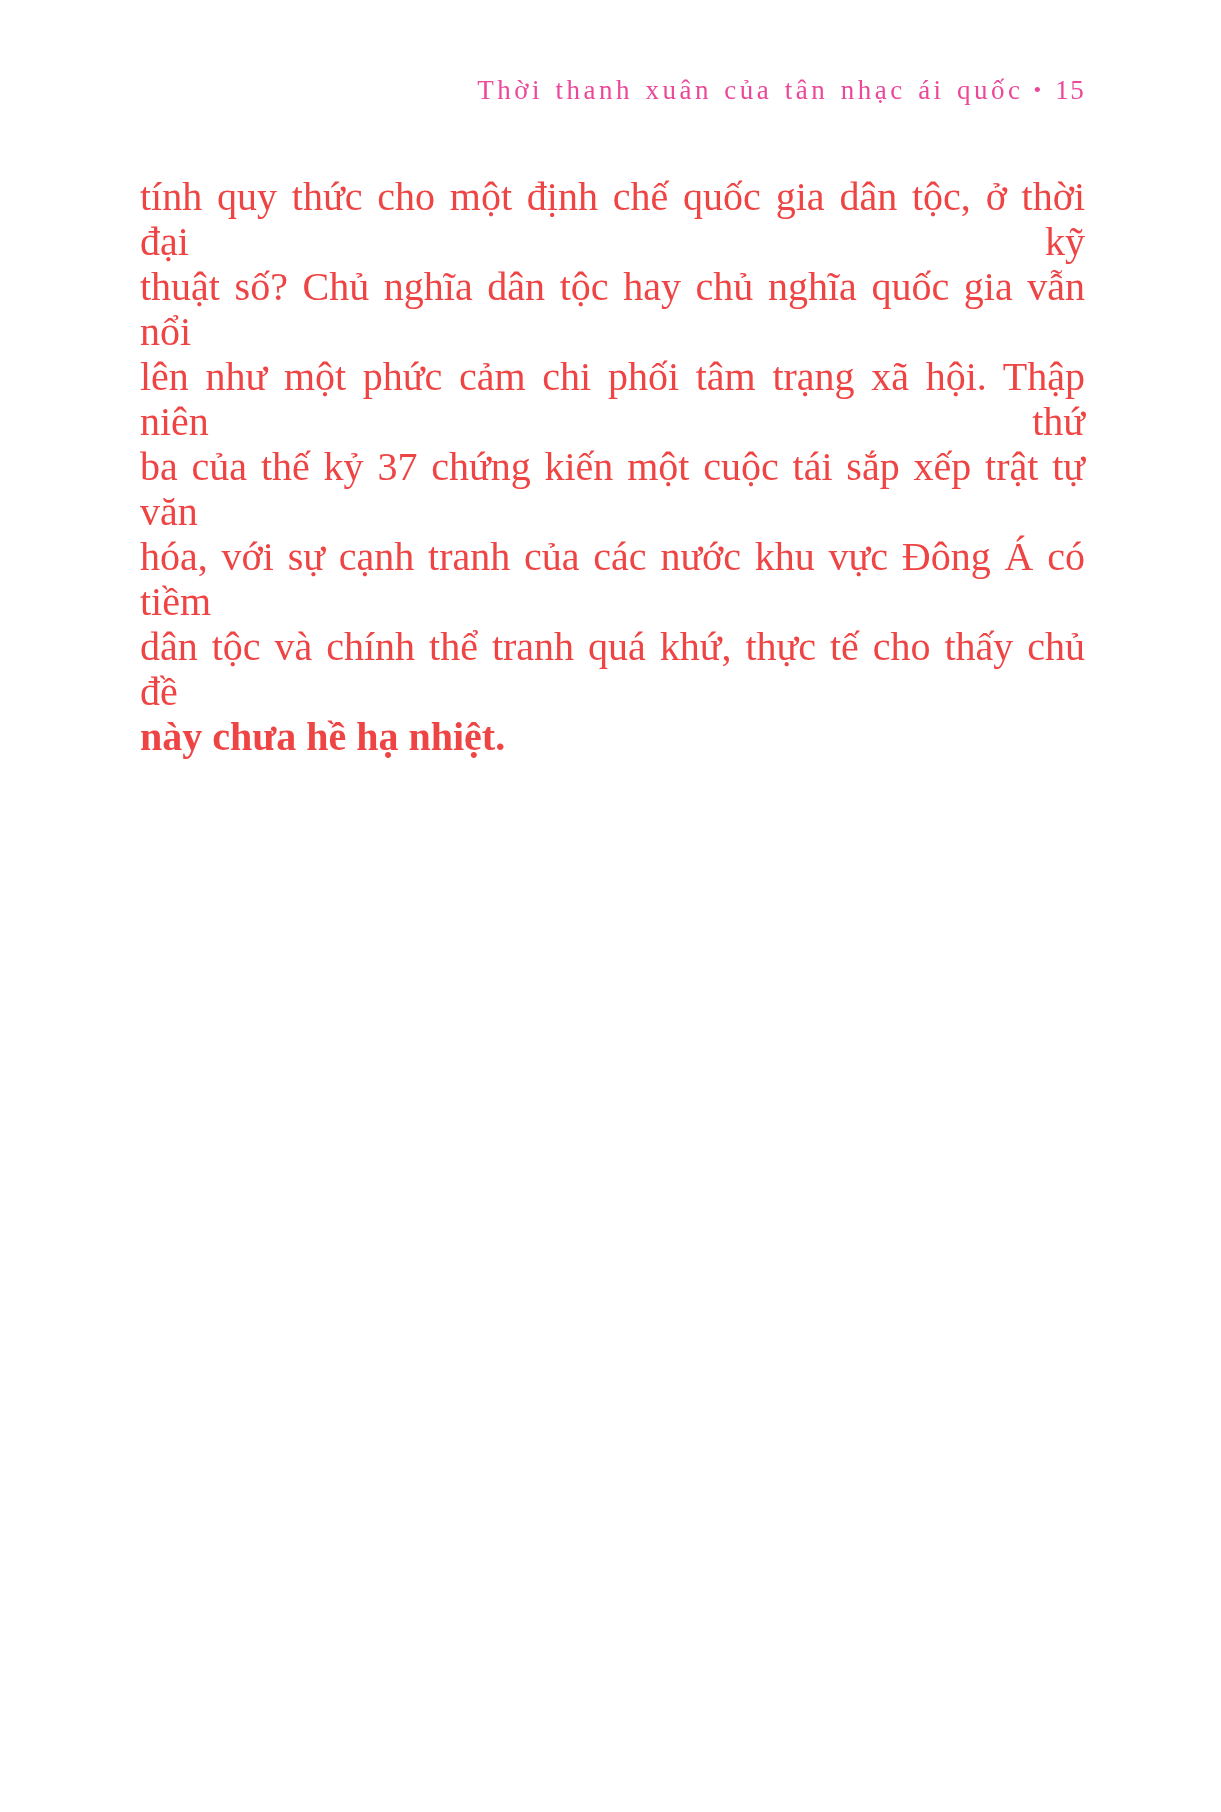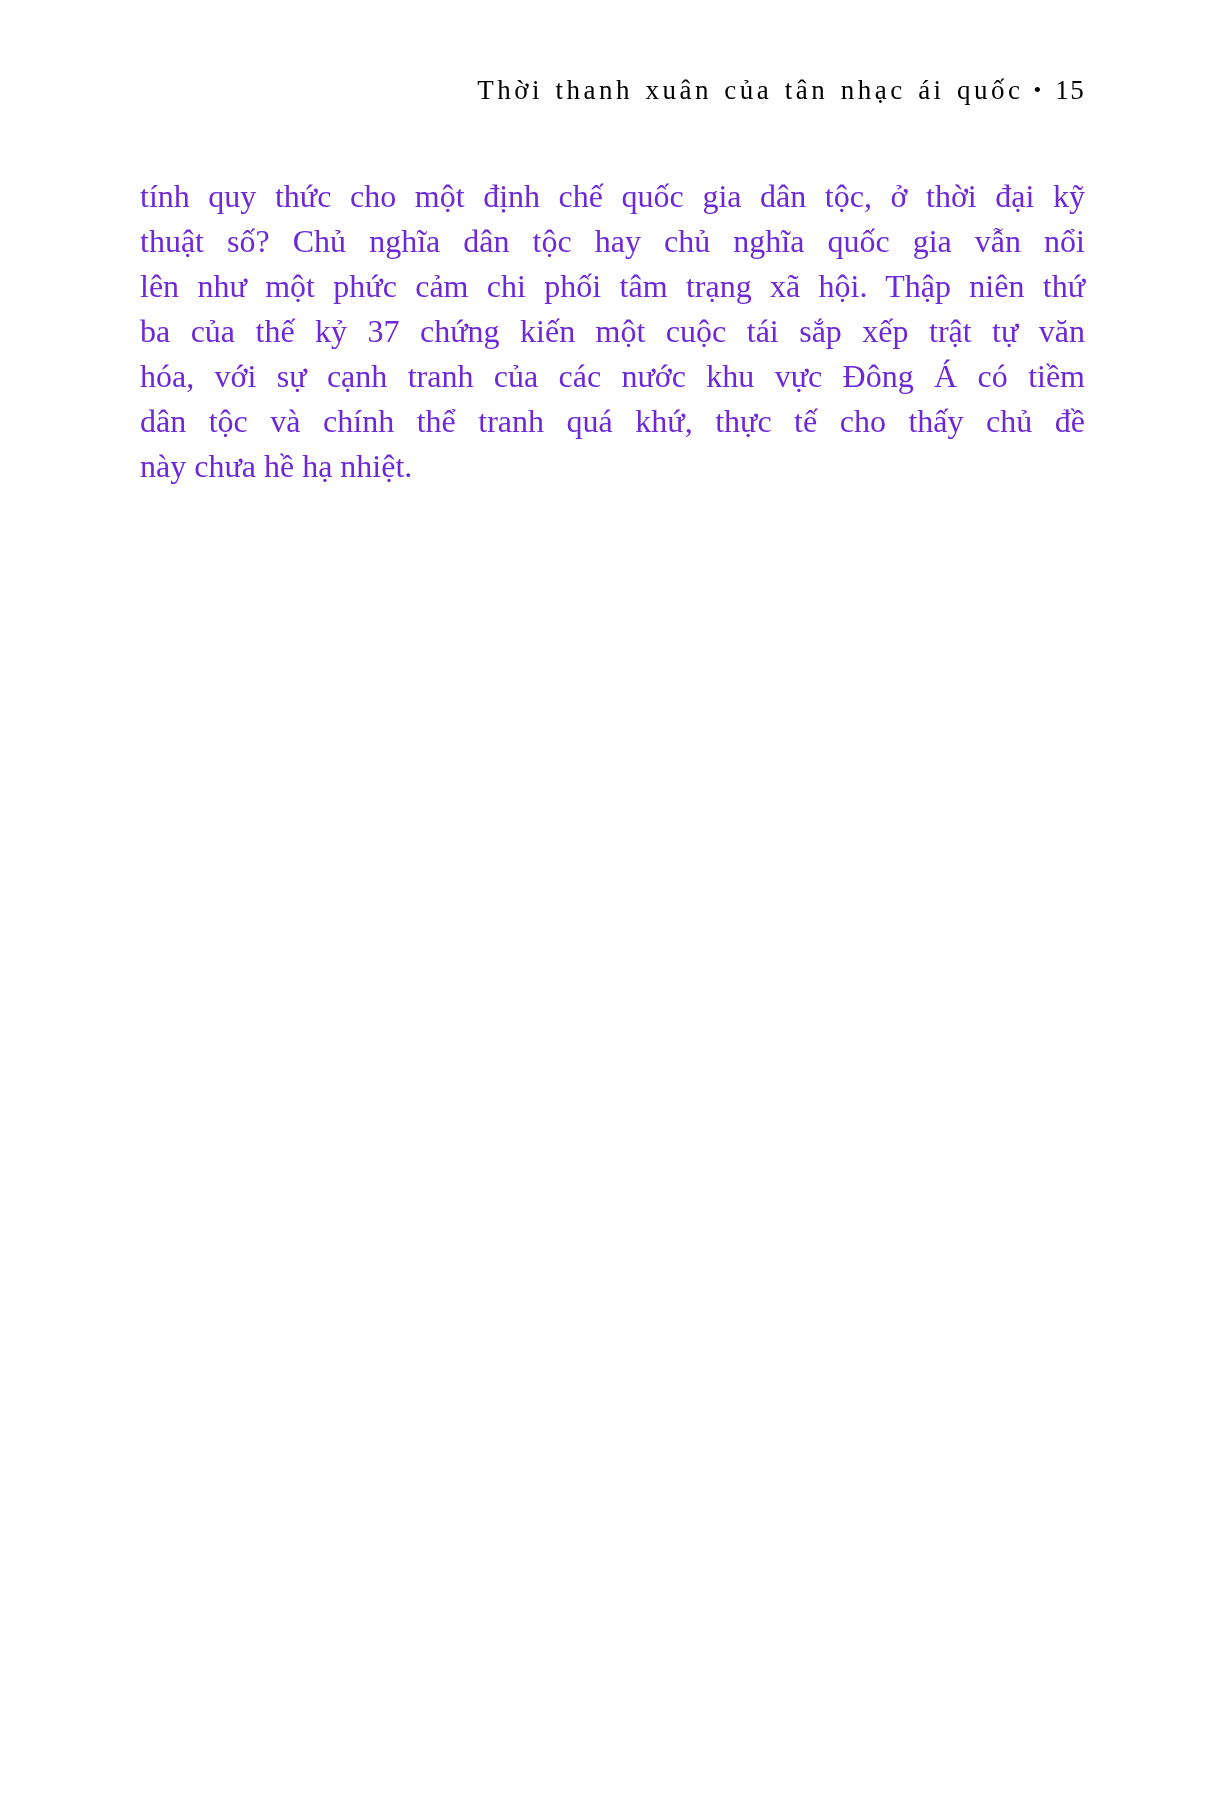--- a/index.html
+++ b/index.html
@@ -18,51 +18,52 @@
     font-family: "Liberation Serif", "DejaVu Serif", serif;
   }
 
   .running-header {
     margin: 72px 136px 0 140px;
     text-align: right;
     font-size: 27px;
     line-height: 36px;
     letter-spacing: 0.13em;
     word-spacing: 0.08em;
-    color: #000000;
+    color: #ec4899;
     white-space: nowrap;
   }
 
   .running-header .separator {
     display: inline-block;
     margin: 0 14px 0 10px;
     font-size: 22px;
     vertical-align: 2px;
     letter-spacing: 0;
   }
 
   .running-header .page-number {
     letter-spacing: 0.05em;
   }
 
   .body-text {
     margin: 66px 136px 0 140px;
-    font-size: 32px;
+    font-size: 40px;
     line-height: 45px;
-    color: #6d28d9;
+    color: #ef4444;
   }
 
   .line {
     text-align: justify;
     text-align-last: justify;
   }
 
   .line.last {
     text-align: justify;
     text-align-last: left;
+    font-weight: bold;
   }
 </style>
 </head>
 <body>
 
 <div class="page">
 
   <div class="running-header">
     <span class="chapter-title">Thời thanh xuân của tân nhạc ái quốc</span><span class="separator">•</span><span class="page-number">15</span>
   </div>

